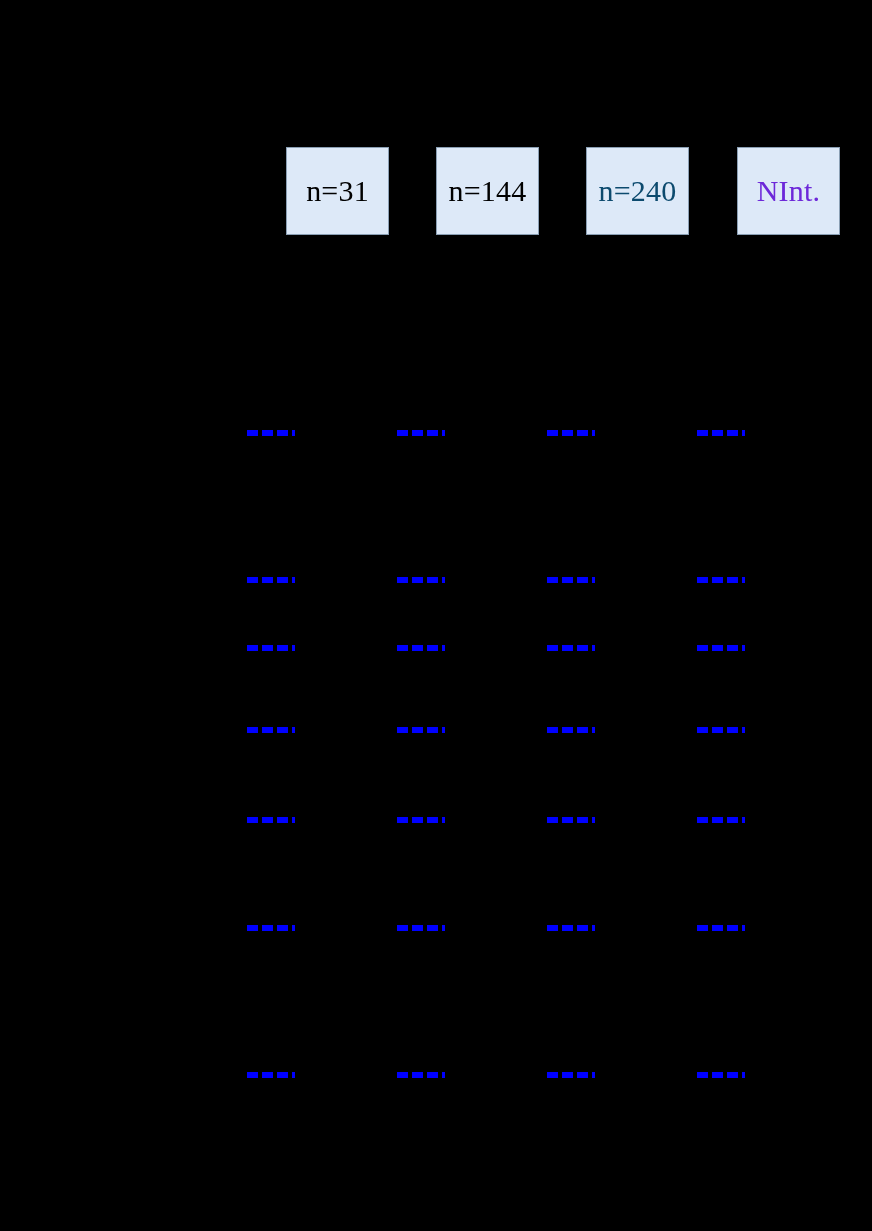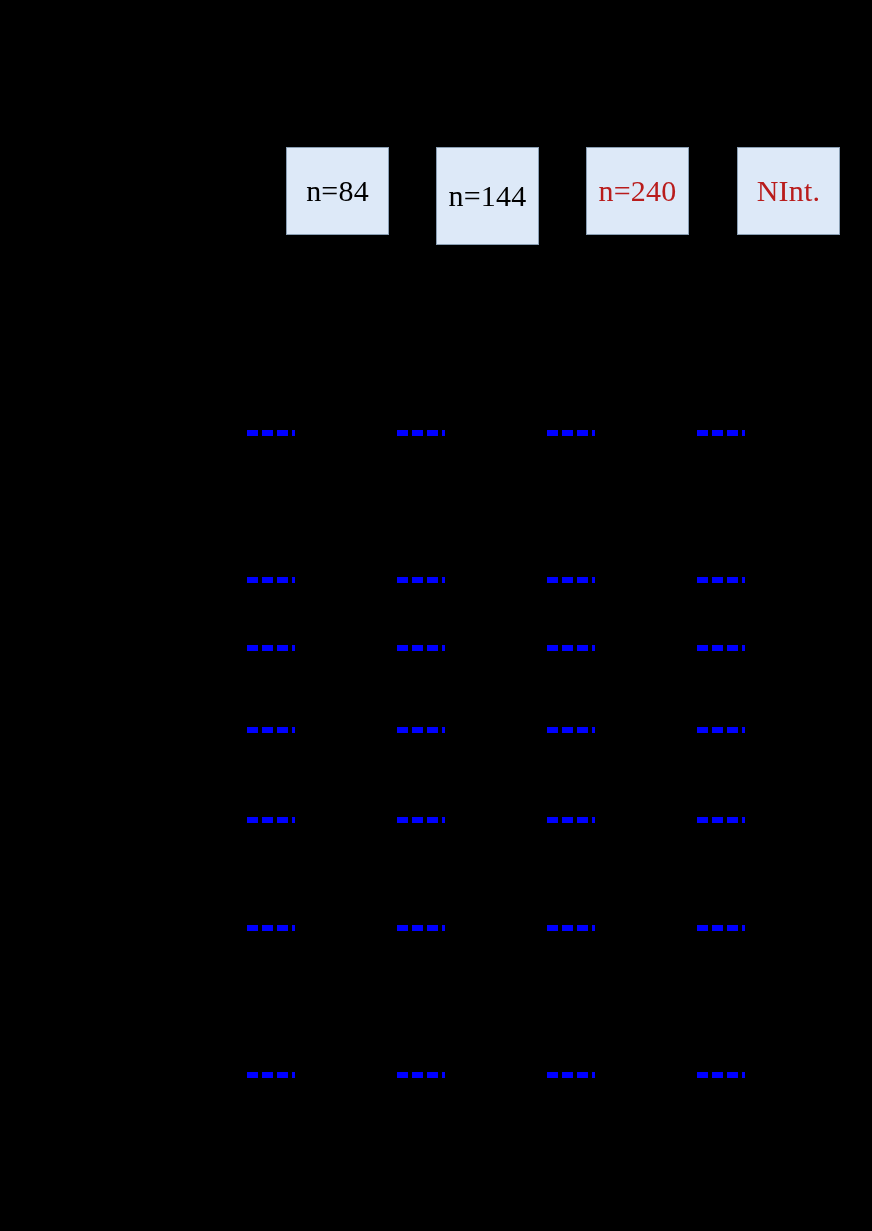--- a/index.html
+++ b/index.html
@@ -76,30 +76,30 @@
     background: #0000ff;
   }
 </style>
 </head>
 <body>
 
 <div id="canvas">
 
   <div class="legend-row" id="legend-row">
       <div class="legend-box" style="left: 286px; top: 147px; width: 103px; height: 88px; background: rgb(221, 233, 248); border-color: rgb(138, 159, 180);">
-        <span class="legend-label" style="color: rgb(0, 0, 0);">n=84</span>
-      </div>
-      <div class="legend-box" style="left: 436px; top: 147px; width: 103px; height: 98px; background: rgb(221, 233, 248); border-color: rgb(138, 159, 180);">
+        <span class="legend-label" style="color: rgb(0, 0, 0);">n=31</span>
+      </div>
+      <div class="legend-box" style="left: 436px; top: 147px; width: 103px; height: 88px; background: rgb(221, 233, 248); border-color: rgb(138, 159, 180);">
         <span class="legend-label" style="color: rgb(0, 0, 0);">n=144</span>
       </div>
       <div class="legend-box" style="left: 586px; top: 147px; width: 103px; height: 88px; background: rgb(221, 233, 248); border-color: rgb(138, 159, 180);">
-        <span class="legend-label" style="color: #b91c1c;">n=240</span>
+        <span class="legend-label" style="color: #0c4a6e;">n=240</span>
       </div>
       <div class="legend-box" style="left: 737px; top: 147px; width: 103px; height: 88px; background: rgb(221, 233, 248); border-color: rgb(138, 159, 180);">
-        <span class="legend-label" style="color: #b91c1c;">NInt.</span>
+        <span class="legend-label" style="color: #6d28d9;">NInt.</span>
       </div>
     </div>
 
   <div class="marks-layer" id="marks-layer">
       <div class="mark" style="left: 247px; top: 430px; width: 52px; height: 6px;">
         <span class="seg" style="left: 0px; width: 11px; height: 6px; background: rgb(0, 0, 255);"></span>
         <span class="seg" style="left: 15px; width: 11px; height: 6px; background: rgb(0, 0, 255);"></span>
         <span class="seg" style="left: 30px; width: 11px; height: 6px; background: rgb(0, 0, 255);"></span>
         <span class="seg" style="left: 45px; width: 3px; height: 6px; background: rgb(0, 0, 255);"></span>
       </div>

